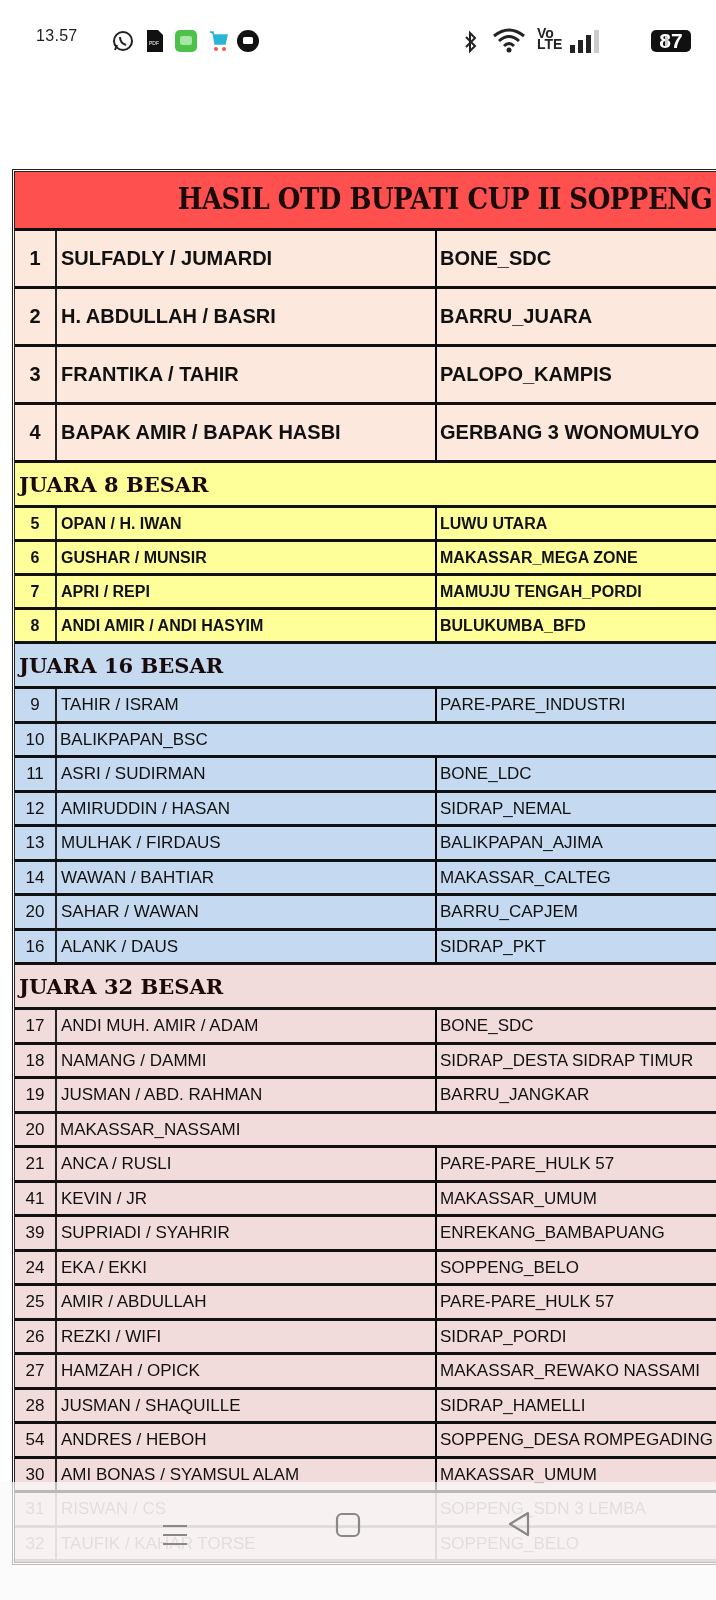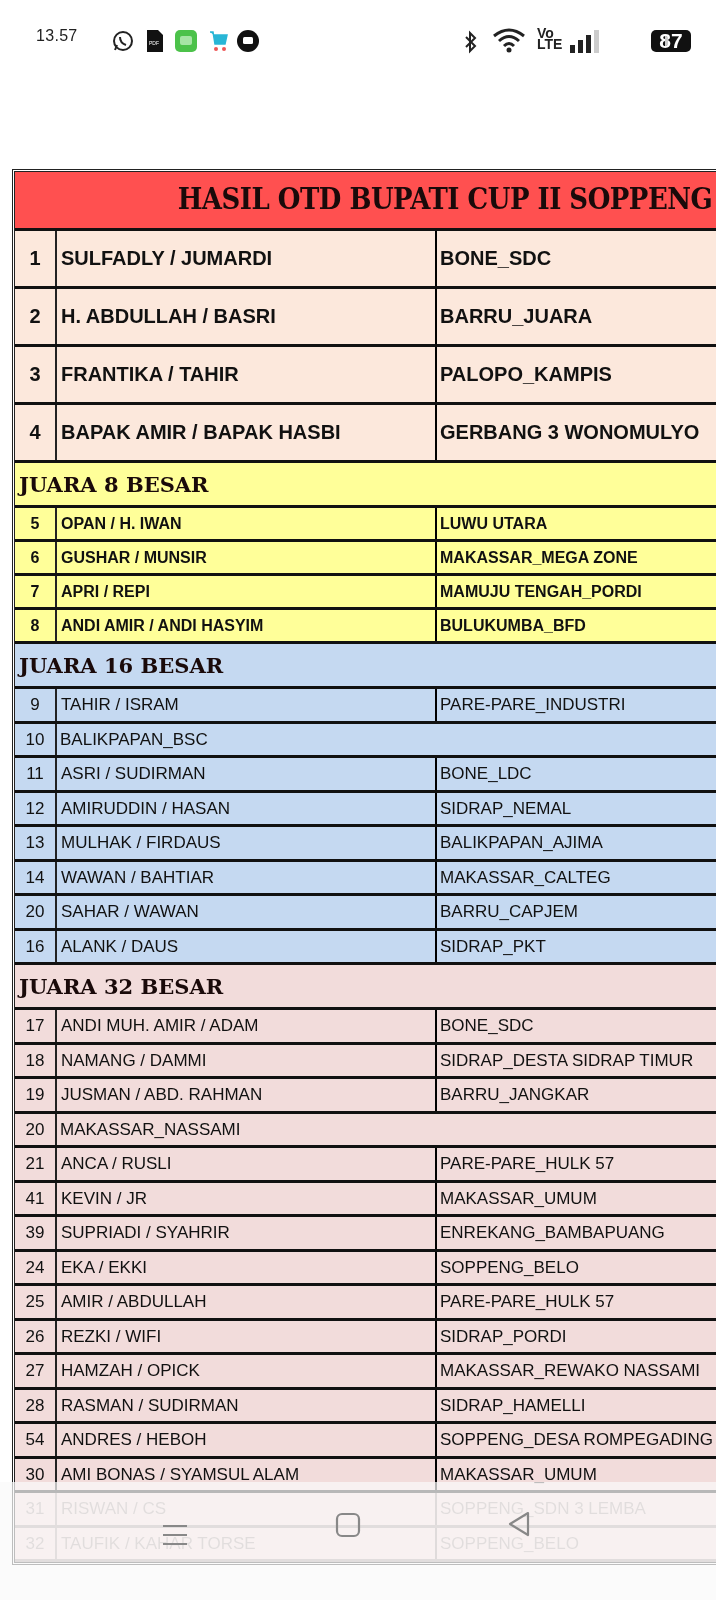--- a/index.html
+++ b/index.html
@@ -251,21 +251,21 @@
         <div class="cell-name">REZKI / WIFI</div>
         <div class="cell-club">SIDRAP_PORDI</div>
       </div>
       <div class="row">
         <div class="cell-no">27</div>
         <div class="cell-name">HAMZAH / OPICK</div>
         <div class="cell-club">MAKASSAR_REWAKO NASSAMI</div>
       </div>
       <div class="row">
         <div class="cell-no">28</div>
-        <div class="cell-name">RASMAN / SUDIRMAN</div>
+        <div class="cell-name">JUSMAN / SHAQUILLE</div>
         <div class="cell-club">SIDRAP_HAMELLI</div>
       </div>
       <div class="row">
         <div class="cell-no">54</div>
         <div class="cell-name">ANDRES / HEBOH</div>
         <div class="cell-club">SOPPENG_DESA ROMPEGADING</div>
       </div>
       <div class="row">
         <div class="cell-no">30</div>
         <div class="cell-name">AMI BONAS / SYAMSUL ALAM</div>

